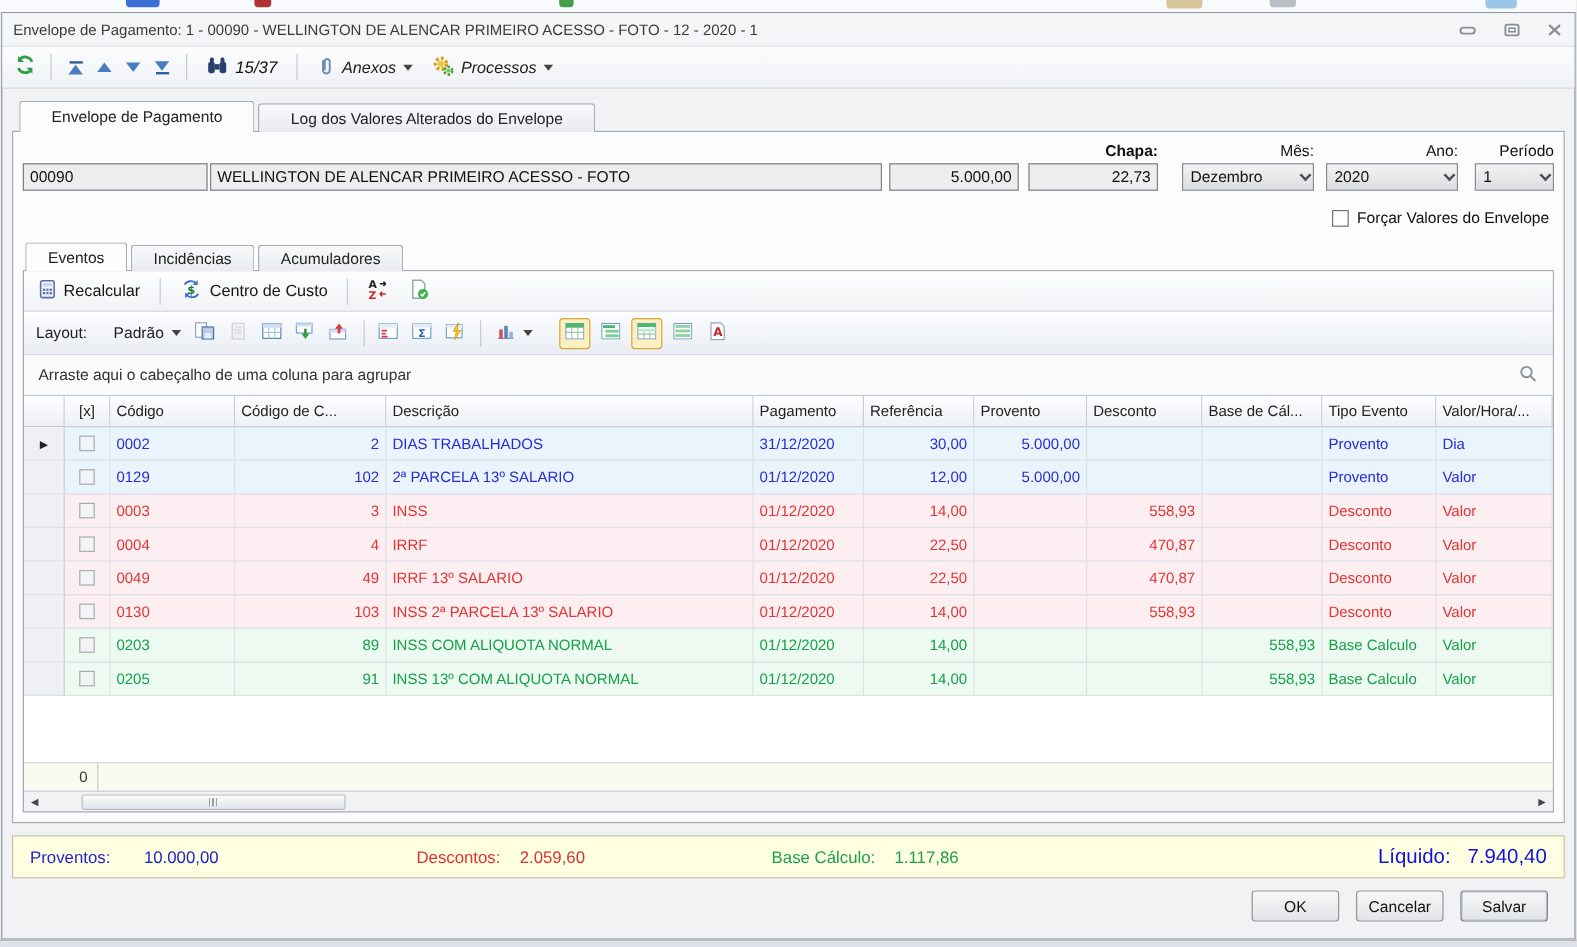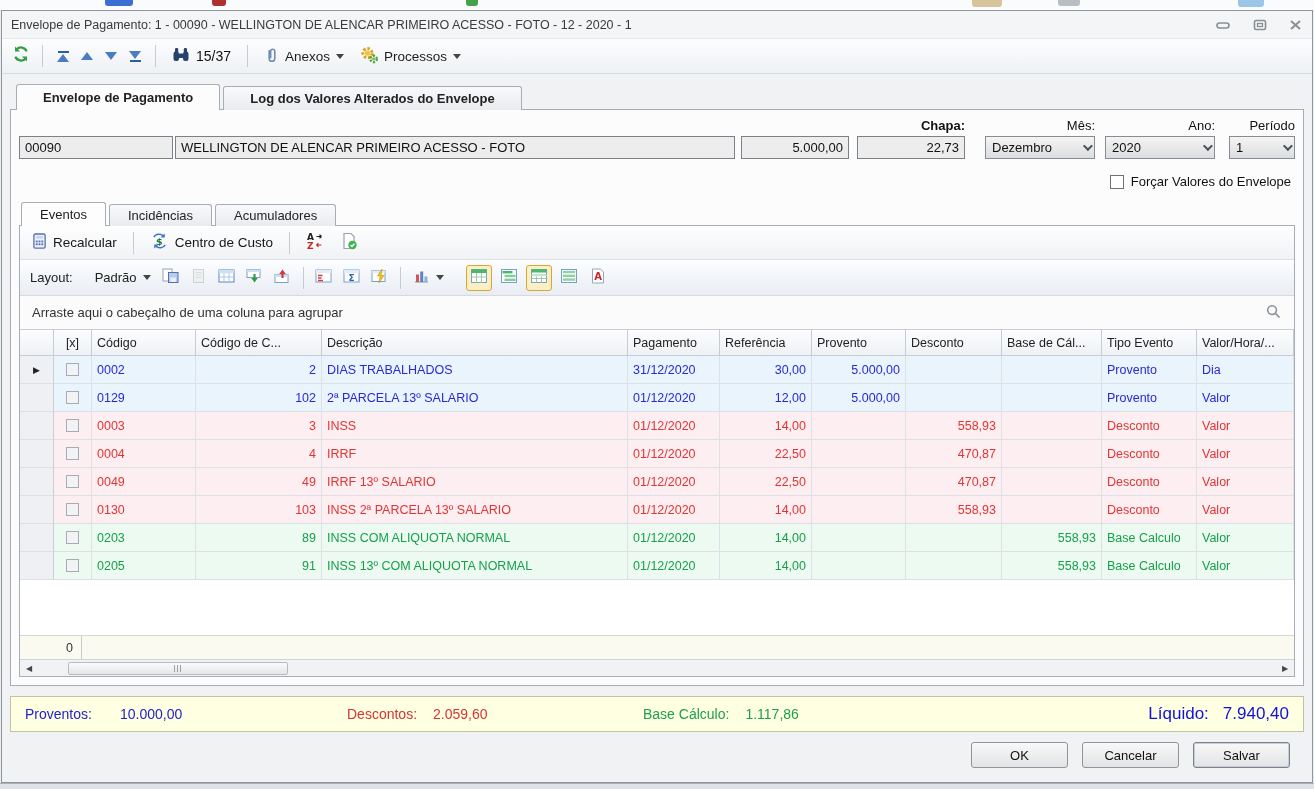--- a/index.html
+++ b/index.html
@@ -12,35 +12,35 @@
   .desk-top i { position:absolute; top:0; border-radius:0 0 3px 3px; }
   .desk-bottom { height:6px; background:#dfe3e8; border-top:1px solid #aab0b6; }
 
   .dialog { flex:1; margin:0 1px; border:1px solid #8f959b; background:#f1f2f4; display:flex; flex-direction:column; min-height:0; }
 
   .titlebar { height:27px; display:flex; align-items:center; padding:0 10px 0 9px; background:#f4f5f7; }
   .title { font-size:12.5px; color:#3a3a3a; white-space:nowrap; }
   .wcontrols { margin-left:auto; display:flex; gap:22px; align-items:center; }
   .wbtn { display:inline-flex; cursor:default; }
 
-  .main-toolbar { height:36px; display:flex; align-items:center; gap:8px; padding:0 10px; background:linear-gradient(#fdfdfe,#eef1f5); border-top:1px solid #e3e6ea; border-bottom:1px solid #d7dbe0; }
+  .main-toolbar { height:36px; display:flex; align-items:center; gap:8px; padding:0 10px; background:linear-gradient(#fdfdfe,#eef1f5); border-top:1px solid #e3e6ea; border-bottom:1px solid #d7dbe0;font-style:italic; }
   .tsep { width:1px; height:22px; background:#c6cbd2; margin:0 4px; }
   .tbtnflat { display:flex; align-items:center; gap:6px; font-size:13.5px; color:#1d1d1d; padding:2px 4px; }
   .counter { font-size:14px; color:#111; }
   .caret { width:0; height:0; border-left:4px solid transparent; border-right:4px solid transparent; border-top:5px solid #444; display:inline-block; }
   .nav { display:inline-flex; flex-direction:column; align-items:center; width:16px; gap:1px; }
   .nbar { width:11px; height:2px; background:#2f5e9e; }
   .tri-up { width:0;height:0;border-left:6px solid transparent;border-right:6px solid transparent;border-bottom:8px solid #4a7cc2; }
   .tri-dn { width:0;height:0;border-left:6px solid transparent;border-right:6px solid transparent;border-top:8px solid #4a7cc2; }
 
   .content { flex:1; display:flex; flex-direction:column; padding:10px 8px 4px 8px; min-height:0; }
 
   .tabstrip { display:flex; gap:3px; padding-left:6px; position:relative; z-index:2; align-items:flex-end; }
   .tab { height:24px; display:flex; align-items:center; justify-content:center; padding:0 26px; font-size:13px; color:#222;
-         background:linear-gradient(#f8f9fb,#e9ebef); border:1px solid #a7adb5; border-bottom:none; border-radius:3px 3px 0 0; margin-bottom:-1px; cursor:default;font-weight:bold; }
+         background:linear-gradient(#f8f9fb,#e9ebef); border:1px solid #a7adb5; border-bottom:none; border-radius:3px 3px 0 0; margin-bottom:-1px; cursor:default; }
   .tab.active { background:#fcfcfc; height:26px; }
 
   .tabpage { flex:1; border:1px solid #a7adb5; background:#fcfcfc; display:flex; flex-direction:column; padding:8px 8px 8px 8px; min-height:0; }
 
   .fieldsrow { display:flex; align-items:flex-end; }
   .labeled { display:flex; flex-direction:column; gap:3px; }
   .flabel { font-size:13px; color:#111;text-align:right; }
   .flabel.b { font-weight:bold; }
   .tbox { height:23px; background:#ededee; border:1px solid #7b8089; font-size:13px; color:#111; display:flex; align-items:center; padding:0 5px; white-space:nowrap; overflow:hidden; }
   .tbox.r { justify-content:flex-end; }
@@ -99,21 +99,21 @@
   .hscroll .sp { flex:1; }
 
   .totalsbar { height:36px; margin-top:10px; background:#ffffe1; border:1px solid #c2c2a6; display:flex; align-items:center; padding:0 14px; }
   .tblock { display:flex; align-items:baseline; gap:16px; font-size:14px; }
   .t-prov { width:322px; color:#2222cc;gap:28px; }
   .t-desc { width:296px; color:#d93333; }
   .t-base { flex:1; color:#1e9e50; }
   .t-liq { color:#1111dd; font-size:17px; font-weight:normal; gap:14px; }
 
   .btnrow { height:46px; display:flex; align-items:center; justify-content:flex-end; gap:14px; padding-right:14px; }
-  .btn { width:97px; height:26px; display:flex; align-items:center; justify-content:center; font-size:13px; color:#111;
+  .btn { width:73px; height:26px; display:flex; align-items:center; justify-content:center; font-size:13px; color:#111;
          background:linear-gradient(#f8f8f8,#e2e3e5); border:1px solid #8f9499; border-radius:3px; cursor:default; }
   .btn.default { border:1px solid #7a838d; box-shadow:0 0 0 1px #c6cdd6 inset; }
 
   svg text { font-family:"DejaVu Sans", sans-serif; }
 </style>
 </head>
 <body>
 
 <div class="screen">
 

